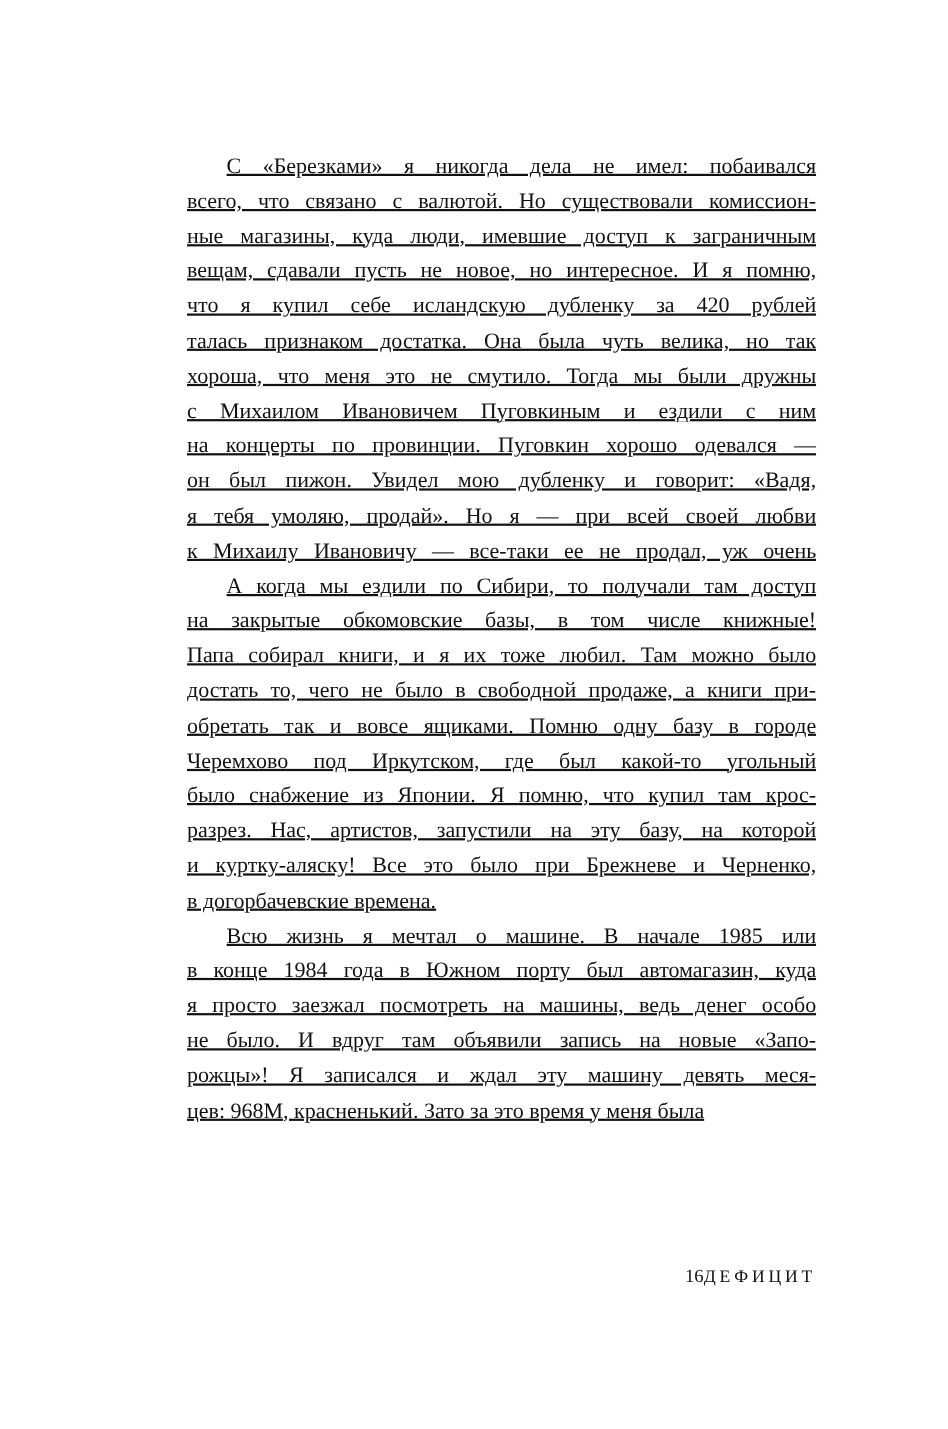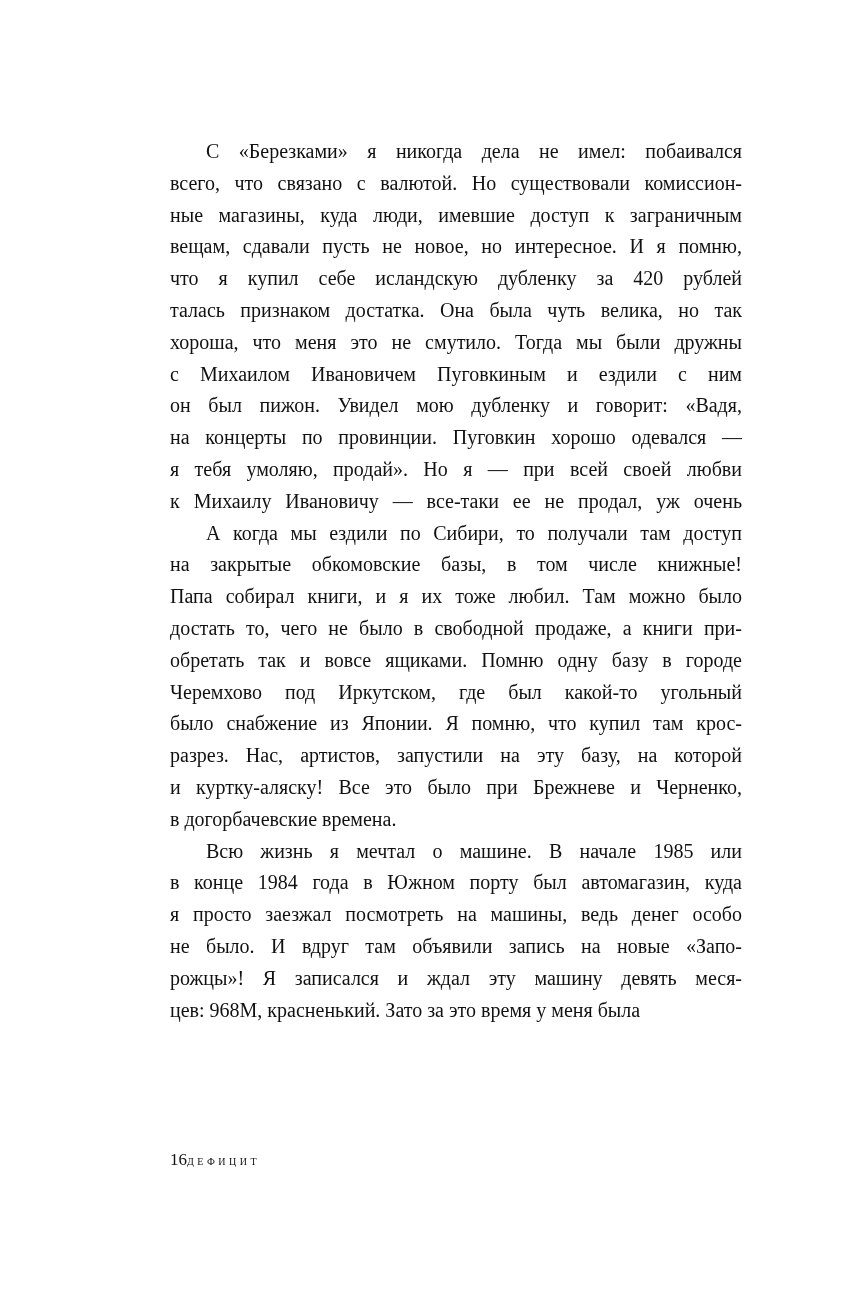--- a/index.html
+++ b/index.html
@@ -26,63 +26,64 @@
   }
   .paragraph {
     margin: 0;
   }
   .line {
     text-align: justify;
     text-align-last: justify;
     white-space: normal;
     overflow: hidden;
     height: 31.8px;
+    text-decoration: underline;
   }
   .line.first {
     text-indent: 36px;
   }
   .line.last {
     text-align-last: left;
   }
   .footer {
     position: absolute;
     left: 170px;
     top: 1150px;
     width: 572px;
     display: flex;
-    justify-content: flex-start;
+    justify-content: flex-end;
     align-items: baseline;
   }
   .page-number {
     font-size: 17px;
     color: #111111;
   }
   .running-title {
-    font-size: 10px;
+    font-size: 16px;
     letter-spacing: 3.5px;
     text-transform: uppercase;
     color: #111111;
   }
 </style>
 </head>
 <body>
 
 <div class="page">
   <div class="text-block" id="paragraphs">
       <div class="paragraph">
         <div class="line first">С «Березками» я никогда дела не имел: побаивался</div>
         <div class="line">всего, что связано с валютой. Но существовали комиссион-</div>
         <div class="line">ные магазины, куда люди, имевшие доступ к заграничным</div>
         <div class="line">вещам, сдавали пусть не новое, но интересное. И я помню,</div>
         <div class="line">что я купил себе исландскую дубленку за 420 рублей</div>
         <div class="line">талась признаком достатка. Она была чуть велика, но так</div>
         <div class="line">хороша, что меня это не смутило. Тогда мы были дружны</div>
         <div class="line">с Михаилом Ивановичем Пуговкиным и ездили с ним</div>
+        <div class="line">на концерты по провинции. Пуговкин хорошо одевался —</div>
         <div class="line">он был пижон. Увидел мою дубленку и говорит: «Вадя,</div>
-        <div class="line">на концерты по провинции. Пуговкин хорошо одевался —</div>
         <div class="line">я тебя умоляю, продай». Но я — при всей своей любви</div>
         <div class="line">к Михаилу Ивановичу — все-таки ее не продал, уж очень</div>
       </div>
       <div class="paragraph">
         <div class="line first">А когда мы ездили по Сибири, то получали там доступ</div>
         <div class="line">на закрытые обкомовские базы, в том числе книжные!</div>
         <div class="line">Папа собирал книги, и я их тоже любил. Там можно было</div>
         <div class="line">достать то, чего не было в свободной продаже, а книги при-</div>
         <div class="line">обретать так и вовсе ящиками. Помню одну базу в городе</div>
         <div class="line">Черемхово под Иркутском, где был какой-то угольный</div>

